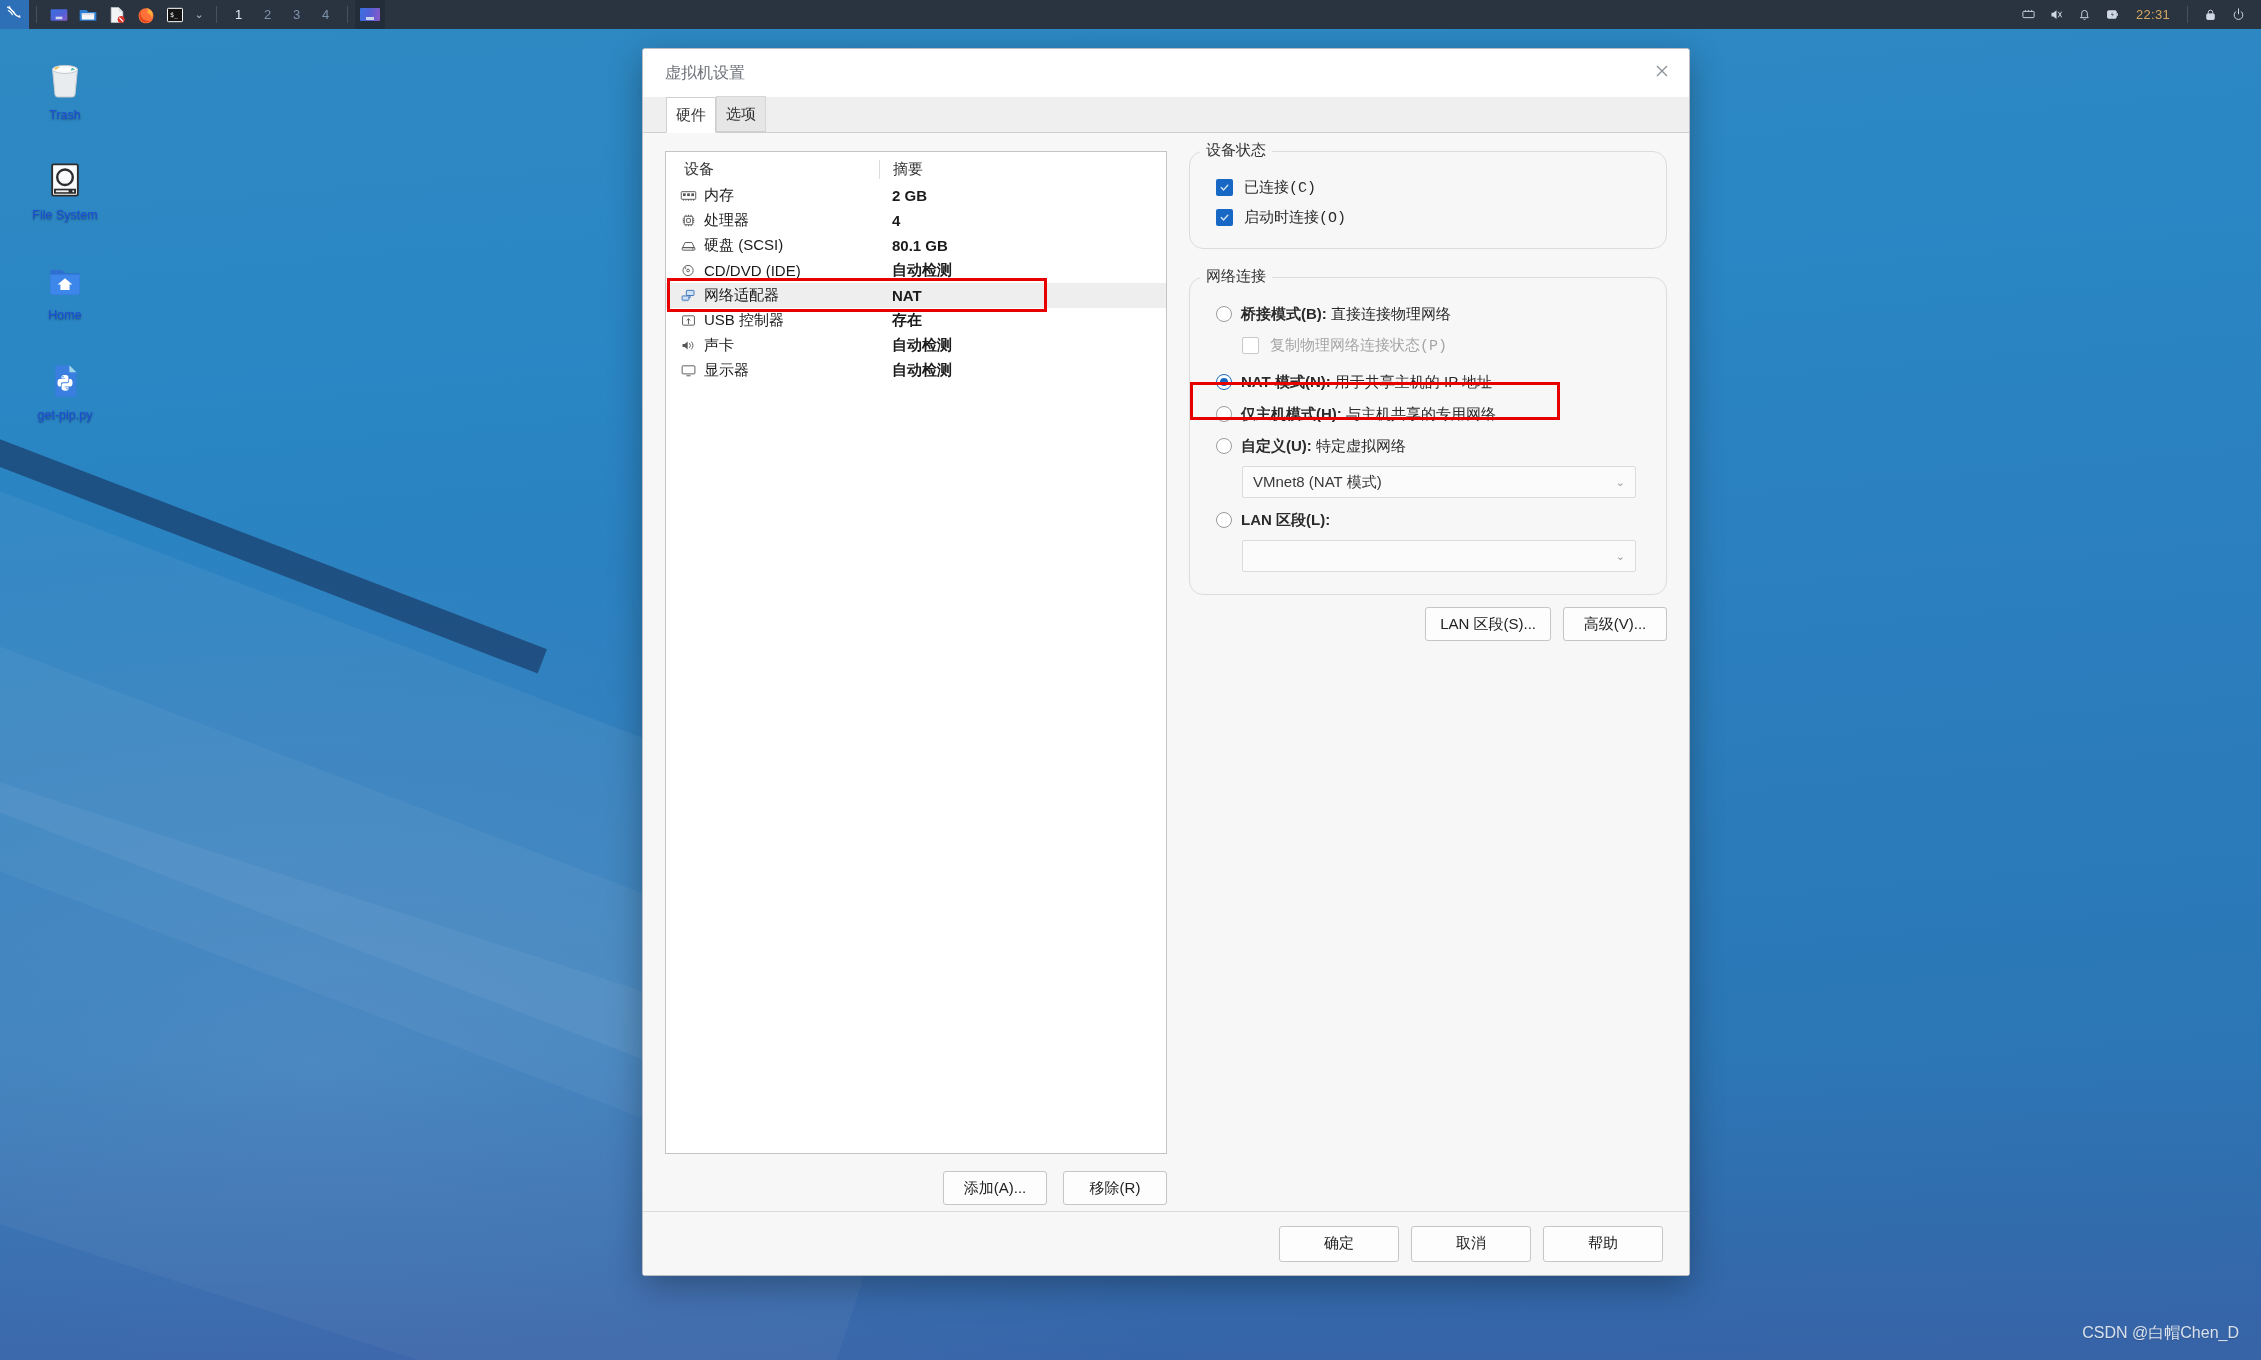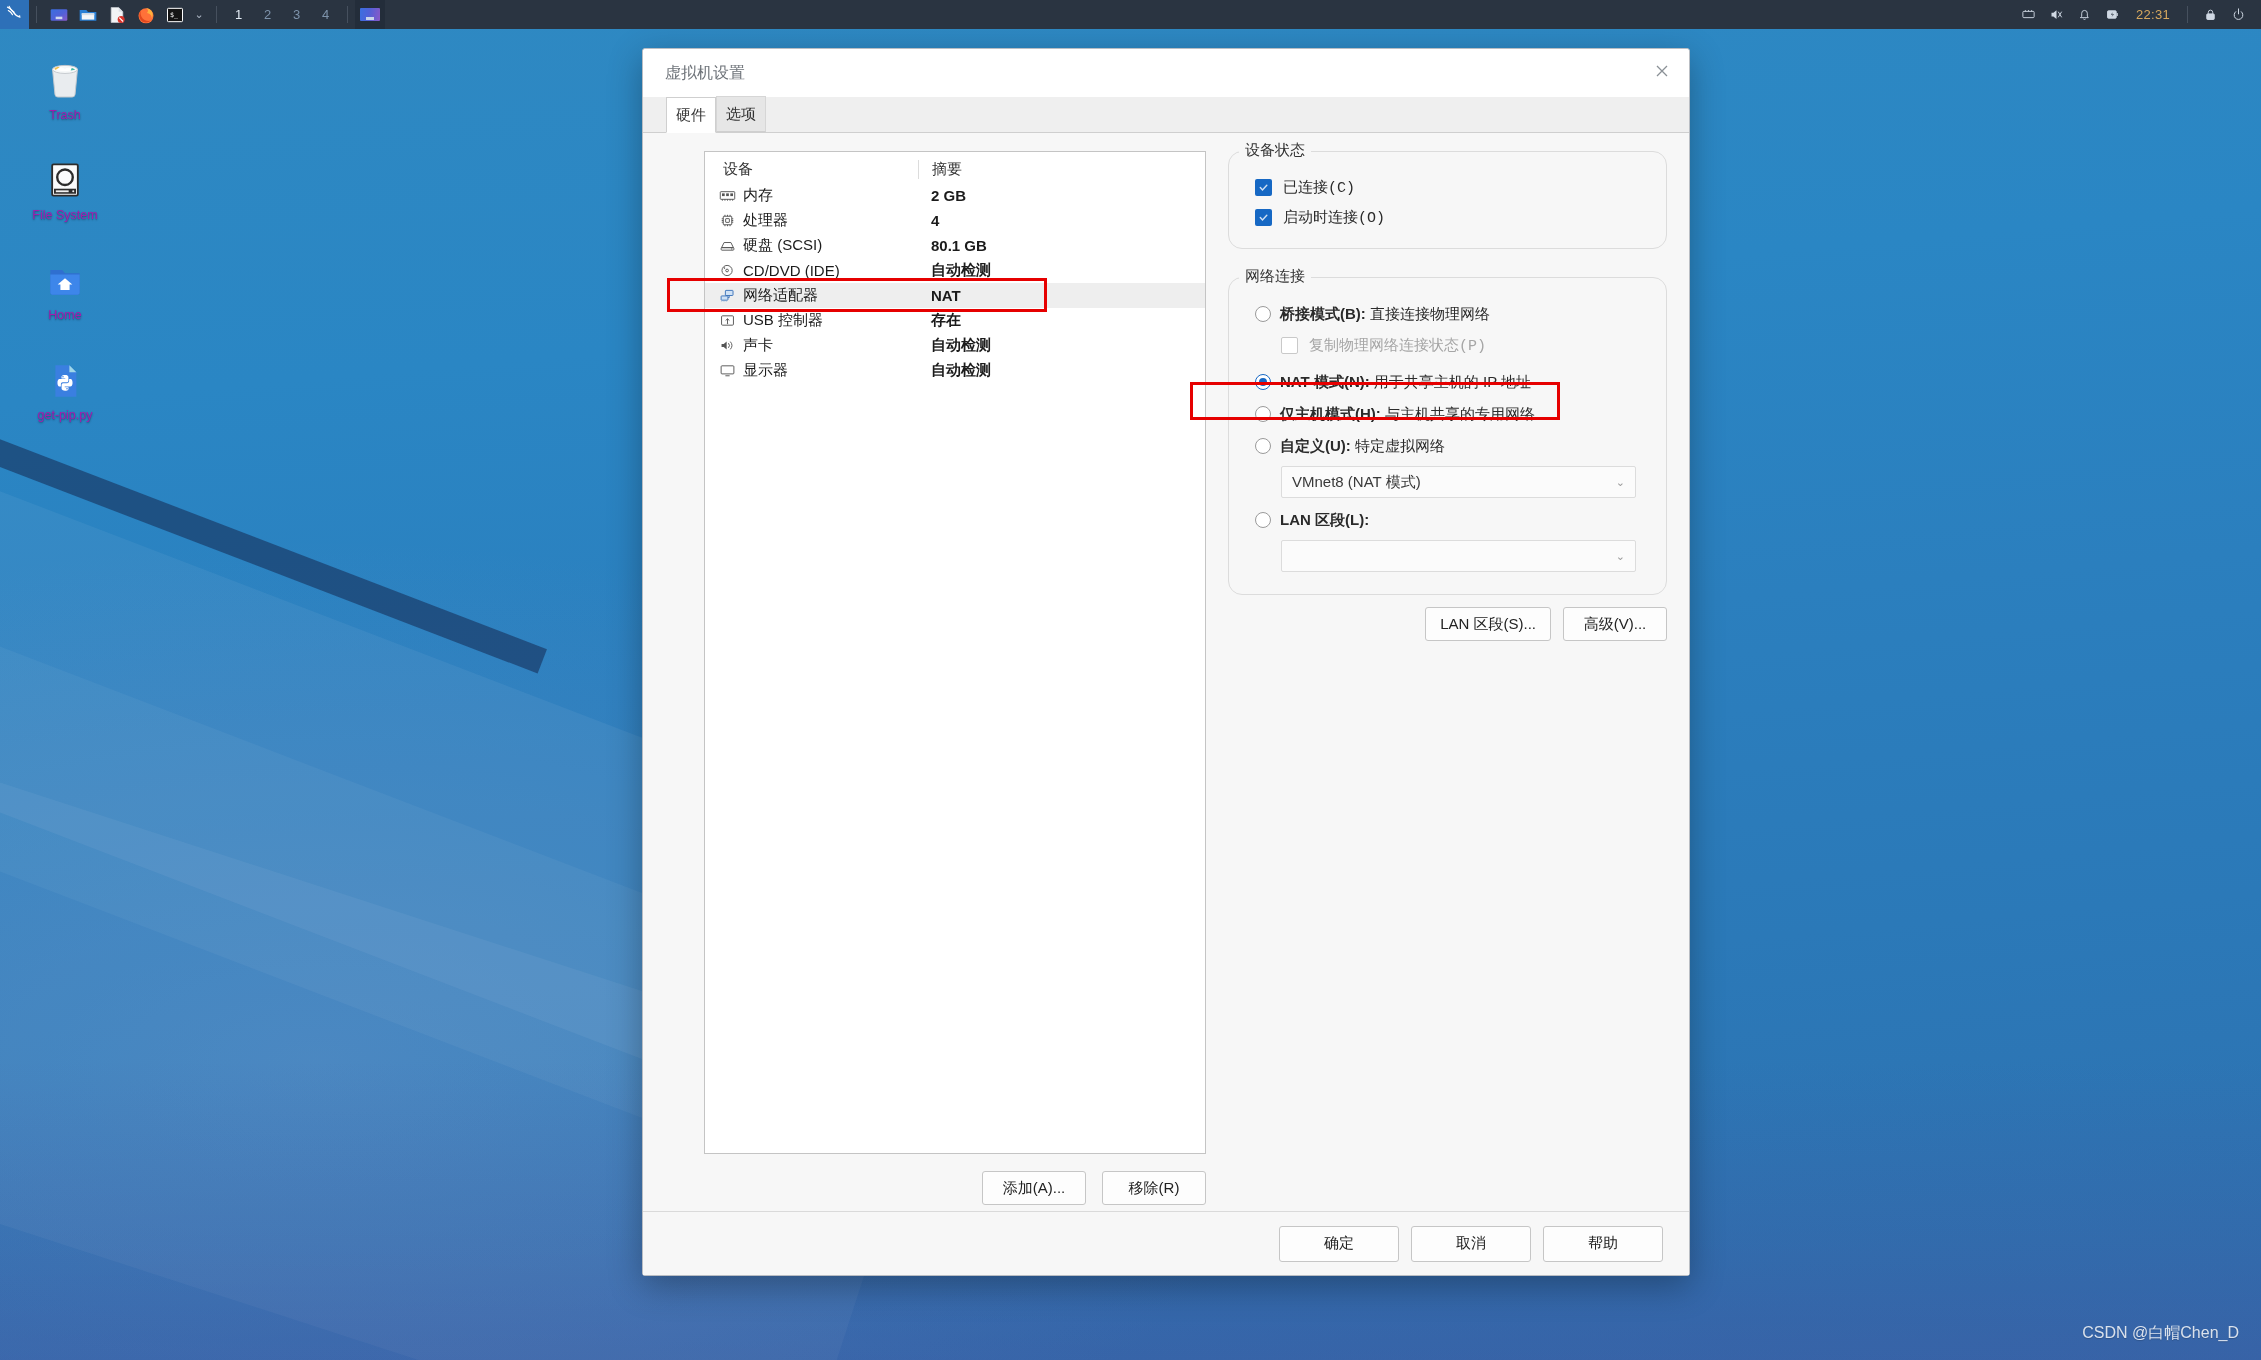--- a/index.html
+++ b/index.html
@@ -59,21 +59,21 @@
   }
   .taskbtn .thumb:after{ content:""; position:absolute; left:6px; bottom:1px; width:8px; height:3px; background:#c8d4ea; }
   .panel-spacer { flex:1 1 auto; }
   .tray { display:flex; align-items:center; height:100%; padding-right:10px; gap:2px; }
   .tray-ico { width:26px; height:29px; display:flex; align-items:center; justify-content:center; }
   .tray-ico svg { width:15px; height:15px; }
   .clock { font-size:13px; color:#d6a85f; padding:0 8px; letter-spacing:0.3px; }
 
   
   .dicon {
-    position:absolute; width:120px; text-align:center; color:#a21caf;
+    position:absolute; width:120px; text-align:center; color:#1d4ed8;
     font-size:12.5px; text-shadow:0 1px 2px rgba(0,0,0,0.45);
   }
   .dicon .glyph { height:52px; display:flex; align-items:flex-end; justify-content:center; margin-bottom:6px; }
   .dicon .lbl { display:block; line-height:1.25; }
 
   
   .dialog {
     position:absolute; left:642px; top:48px; width:1048px; height:1228px;
     background:#ffffff; border:1px solid #b9bdc3; border-radius:3px;
     box-shadow: 0 10px 34px rgba(0,0,0,0.30);
@@ -97,21 +97,21 @@
   .tab {
     height:36px; padding:0 9px; display:flex; align-items:center;
     font-size:15px; color:#333; border:1px solid transparent;
   }
   .tab.active { background:#ffffff; border-color:#cfcfcf; border-bottom-color:#ffffff; margin-bottom:-1px; }
   .tab.inactive { background:#e6e6e6; border-color:#d6d6d6; border-bottom-color:#cfcfcf; }
 
   .dlg-body { flex:1 1 auto; background:#f7f7f7; position:relative; padding:18px 22px 0 22px; display:flex; gap:22px; }
 
   
-  .left-col { width:502px; display:flex; flex-direction:column;margin-left:39px; }
+  .left-col { width:502px; display:flex; flex-direction:column; }
   .devlist {
     flex:0 0 1003px; height:1003px; background:#ffffff; border:1px solid #c4c4c4;
     padding:6px 0 0 0; overflow:hidden; position:relative;
   }
   .dev-head {
     display:flex; font-size:15px; color:#333; padding:2px 0 4px 0; position:relative;
   }
   .dev-head .c1 { width:213px; padding-left:18px; }
   .dev-head .c2 { padding-left:13px; border-left:1px solid #dcdcdc; }
   .dev-row {

